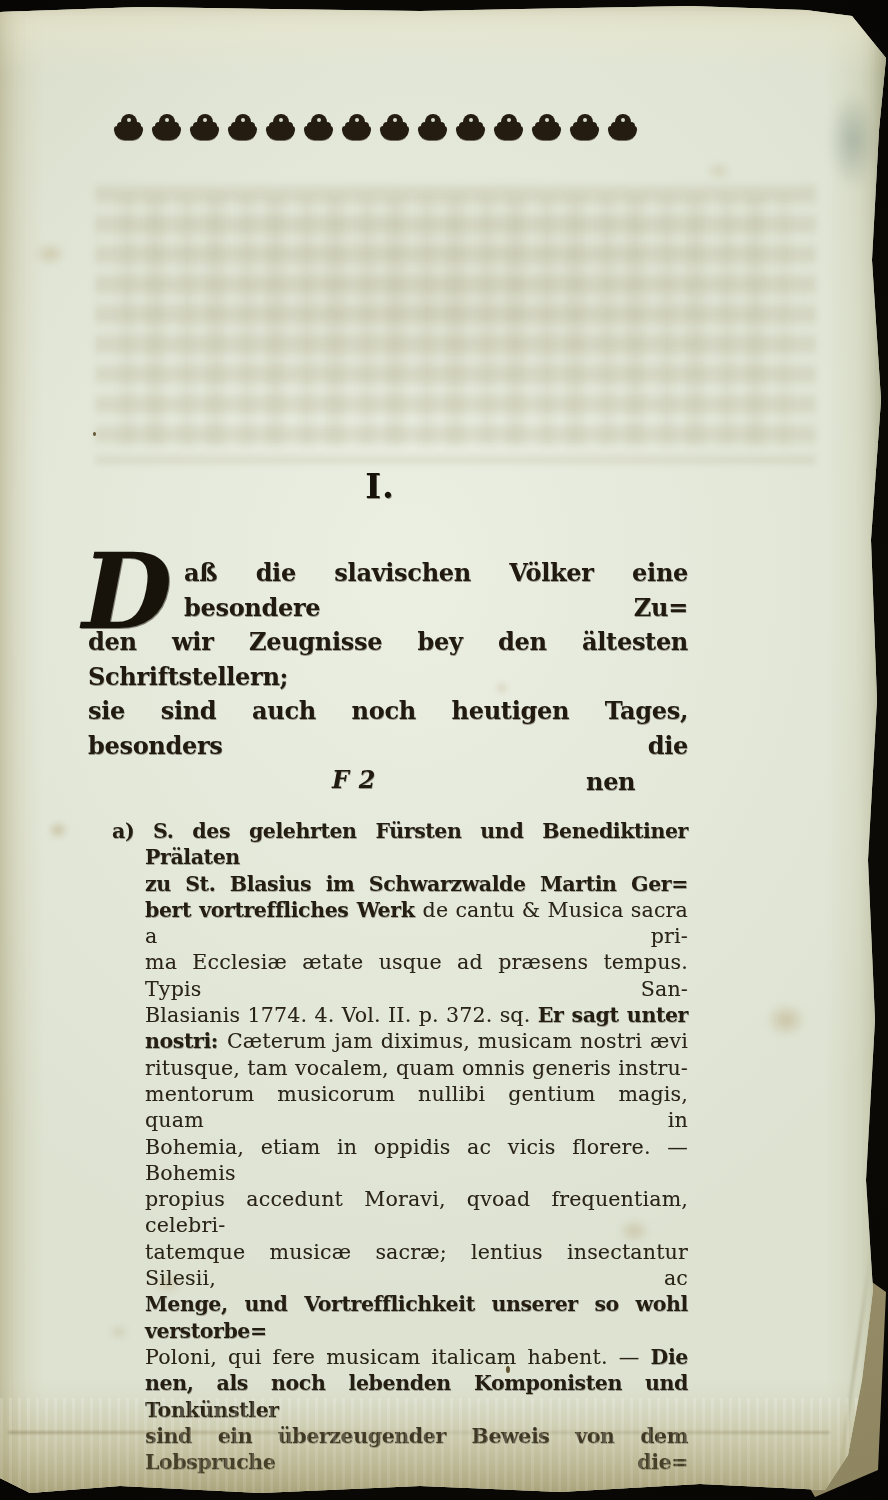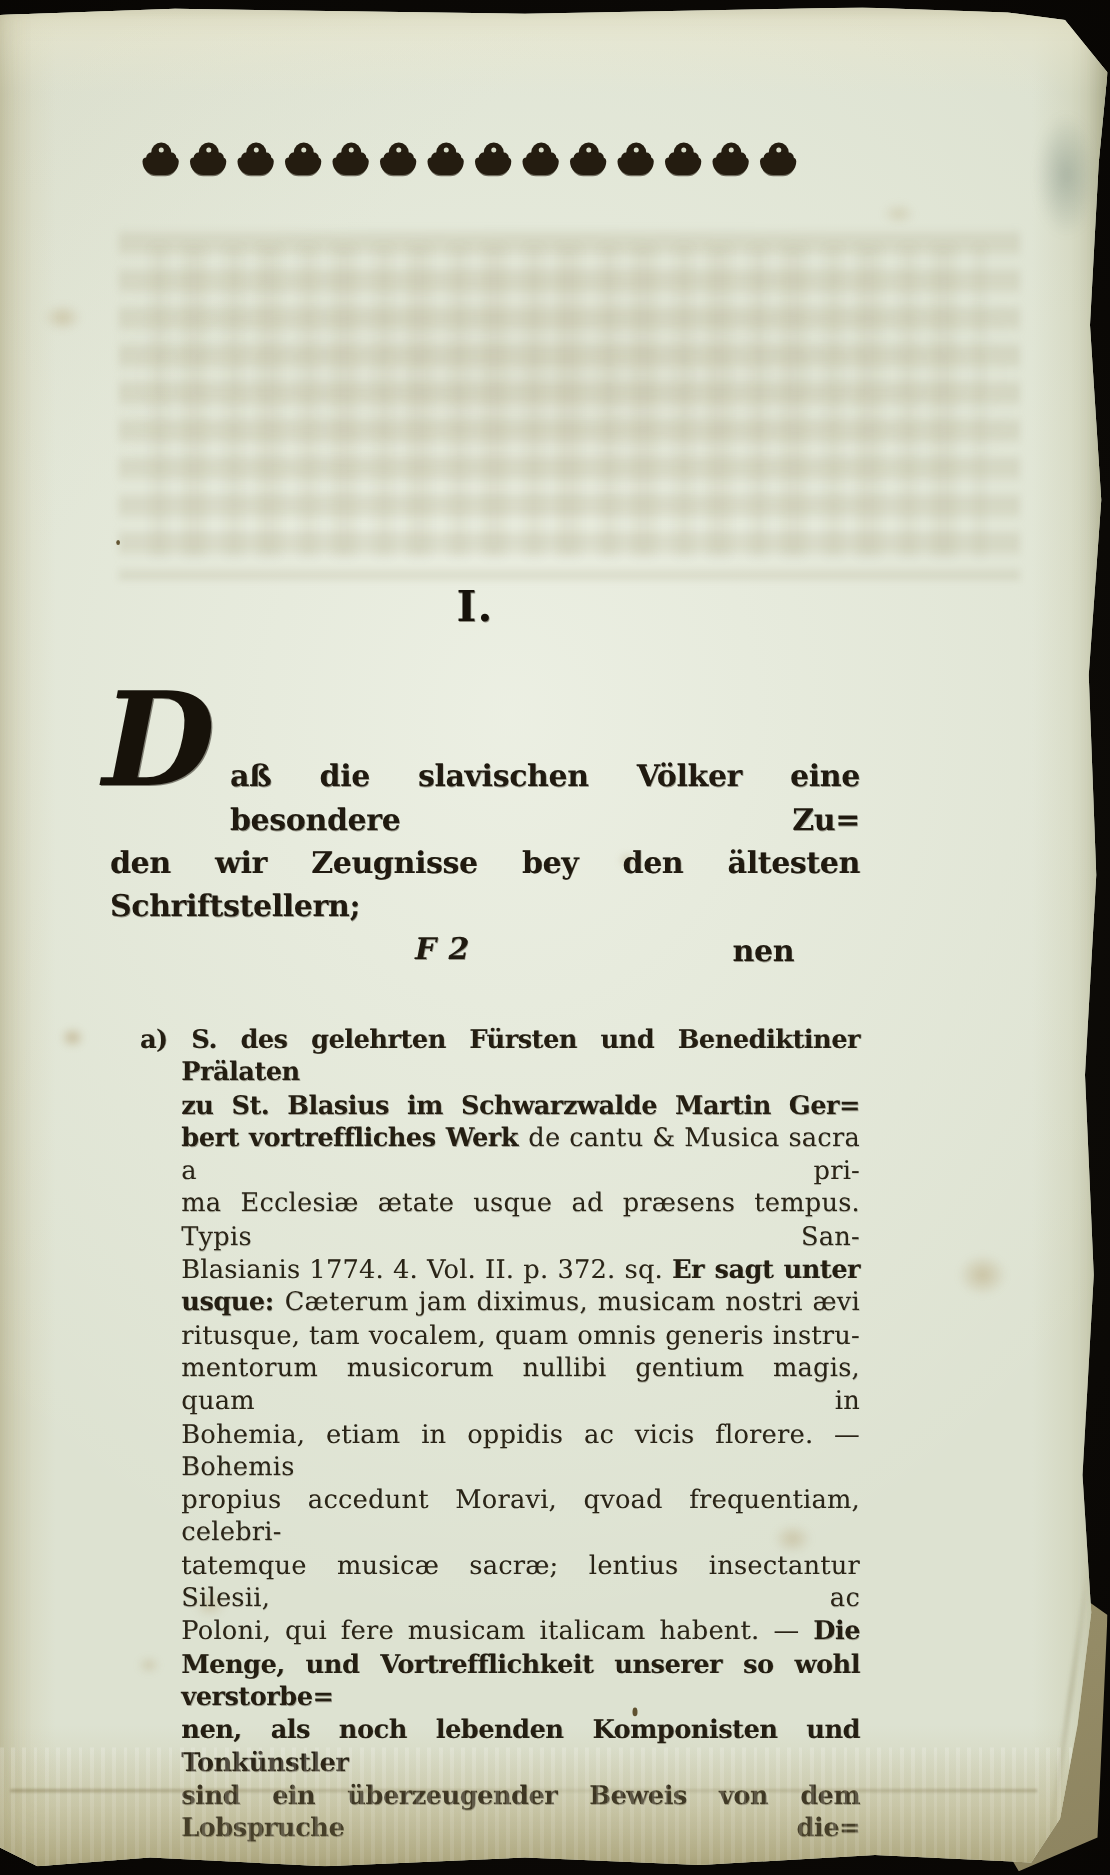--- a/index.html
+++ b/index.html
@@ -199,43 +199,44 @@
       <span class="orn">
         <i></i>
       </span>
     </div>
 
   <div class="heading">I.</div>
 
   <div class="bodyblock">
     <span class="dropcap">D</span>
     <div id="body-lines">
-        <div class="bline" style="padding-left: 96px; margin-top: 48px;">aß die slavischen Völker eine besondere Zu=</div>
+        <div class="bline" style="padding-left: 96px;">aß die slavischen Völker eine besondere Zu=</div>
         <div class="bline">den wir Zeugnisse bey den ältesten Schriftstellern;</div>
+        <div class="bline">sie sind auch noch heutigen Tages, besonders die</div>
       </div>
     <div class="sigrow">
       <span class="sig">F 2</span>
       <span class="catch">nen</span>
     </div>
   </div>
 
   <div class="footnote" id="footnote">
       <div class="fline first"><span class="seg-f">a) </span><span class="seg-f">S. des gelehrten Fürsten und Benediktiner Prälaten</span></div>
       <div class="fline"><span class="seg-f">zu St. Blasius im Schwarzwalde Martin Ger=</span></div>
       <div class="fline"><span class="seg-f">bert vortreffliches Werk </span><span class="seg-a">de cantu &amp; Musica sacra a pri-</span></div>
       <div class="fline"><span class="seg-a">ma Ecclesiæ ætate usque ad præsens tempus. Typis San-</span></div>
       <div class="fline"><span class="seg-a">Blasianis 1774. 4. Vol. II. p. 372. sq. </span><span class="seg-f">Er sagt unter</span></div>
-      <div class="fline"><span class="seg-f">usque: </span><span class="seg-a">Cæterum jam diximus, musicam nostri ævi</span></div>
+      <div class="fline"><span class="seg-f">nostri: </span><span class="seg-a">Cæterum jam diximus, musicam nostri ævi</span></div>
       <div class="fline"><span class="seg-a">ritusque, tam vocalem, quam omnis generis instru-</span></div>
       <div class="fline"><span class="seg-a">mentorum musicorum nullibi gentium magis, quam in</span></div>
       <div class="fline"><span class="seg-a">Bohemia, etiam in oppidis ac vicis florere. — Bohemis</span></div>
       <div class="fline"><span class="seg-a">propius accedunt Moravi, qvoad frequentiam, celebri-</span></div>
       <div class="fline"><span class="seg-a">tatemque musicæ sacræ; lentius insectantur Silesii, ac</span></div>
+      <div class="fline"><span class="seg-f">Menge, und Vortrefflichkeit unserer so wohl verstorbe=</span></div>
       <div class="fline"><span class="seg-a">Poloni, qui fere musicam italicam habent. — </span><span class="seg-f">Die</span></div>
-      <div class="fline"><span class="seg-f">Menge, und Vortrefflichkeit unserer so wohl verstorbe=</span></div>
       <div class="fline"><span class="seg-f">nen, als noch lebenden Komponisten und Tonkünstler</span></div>
       <div class="fline"><span class="seg-f">sind ein überzeugender Beweis von dem Lobspruche die=</span></div>
     </div>
 
   <div class="crease2"></div>
   <div class="bottom-tint"></div>
   <div class="crease"></div>
 </div>
 
 </body></html>

